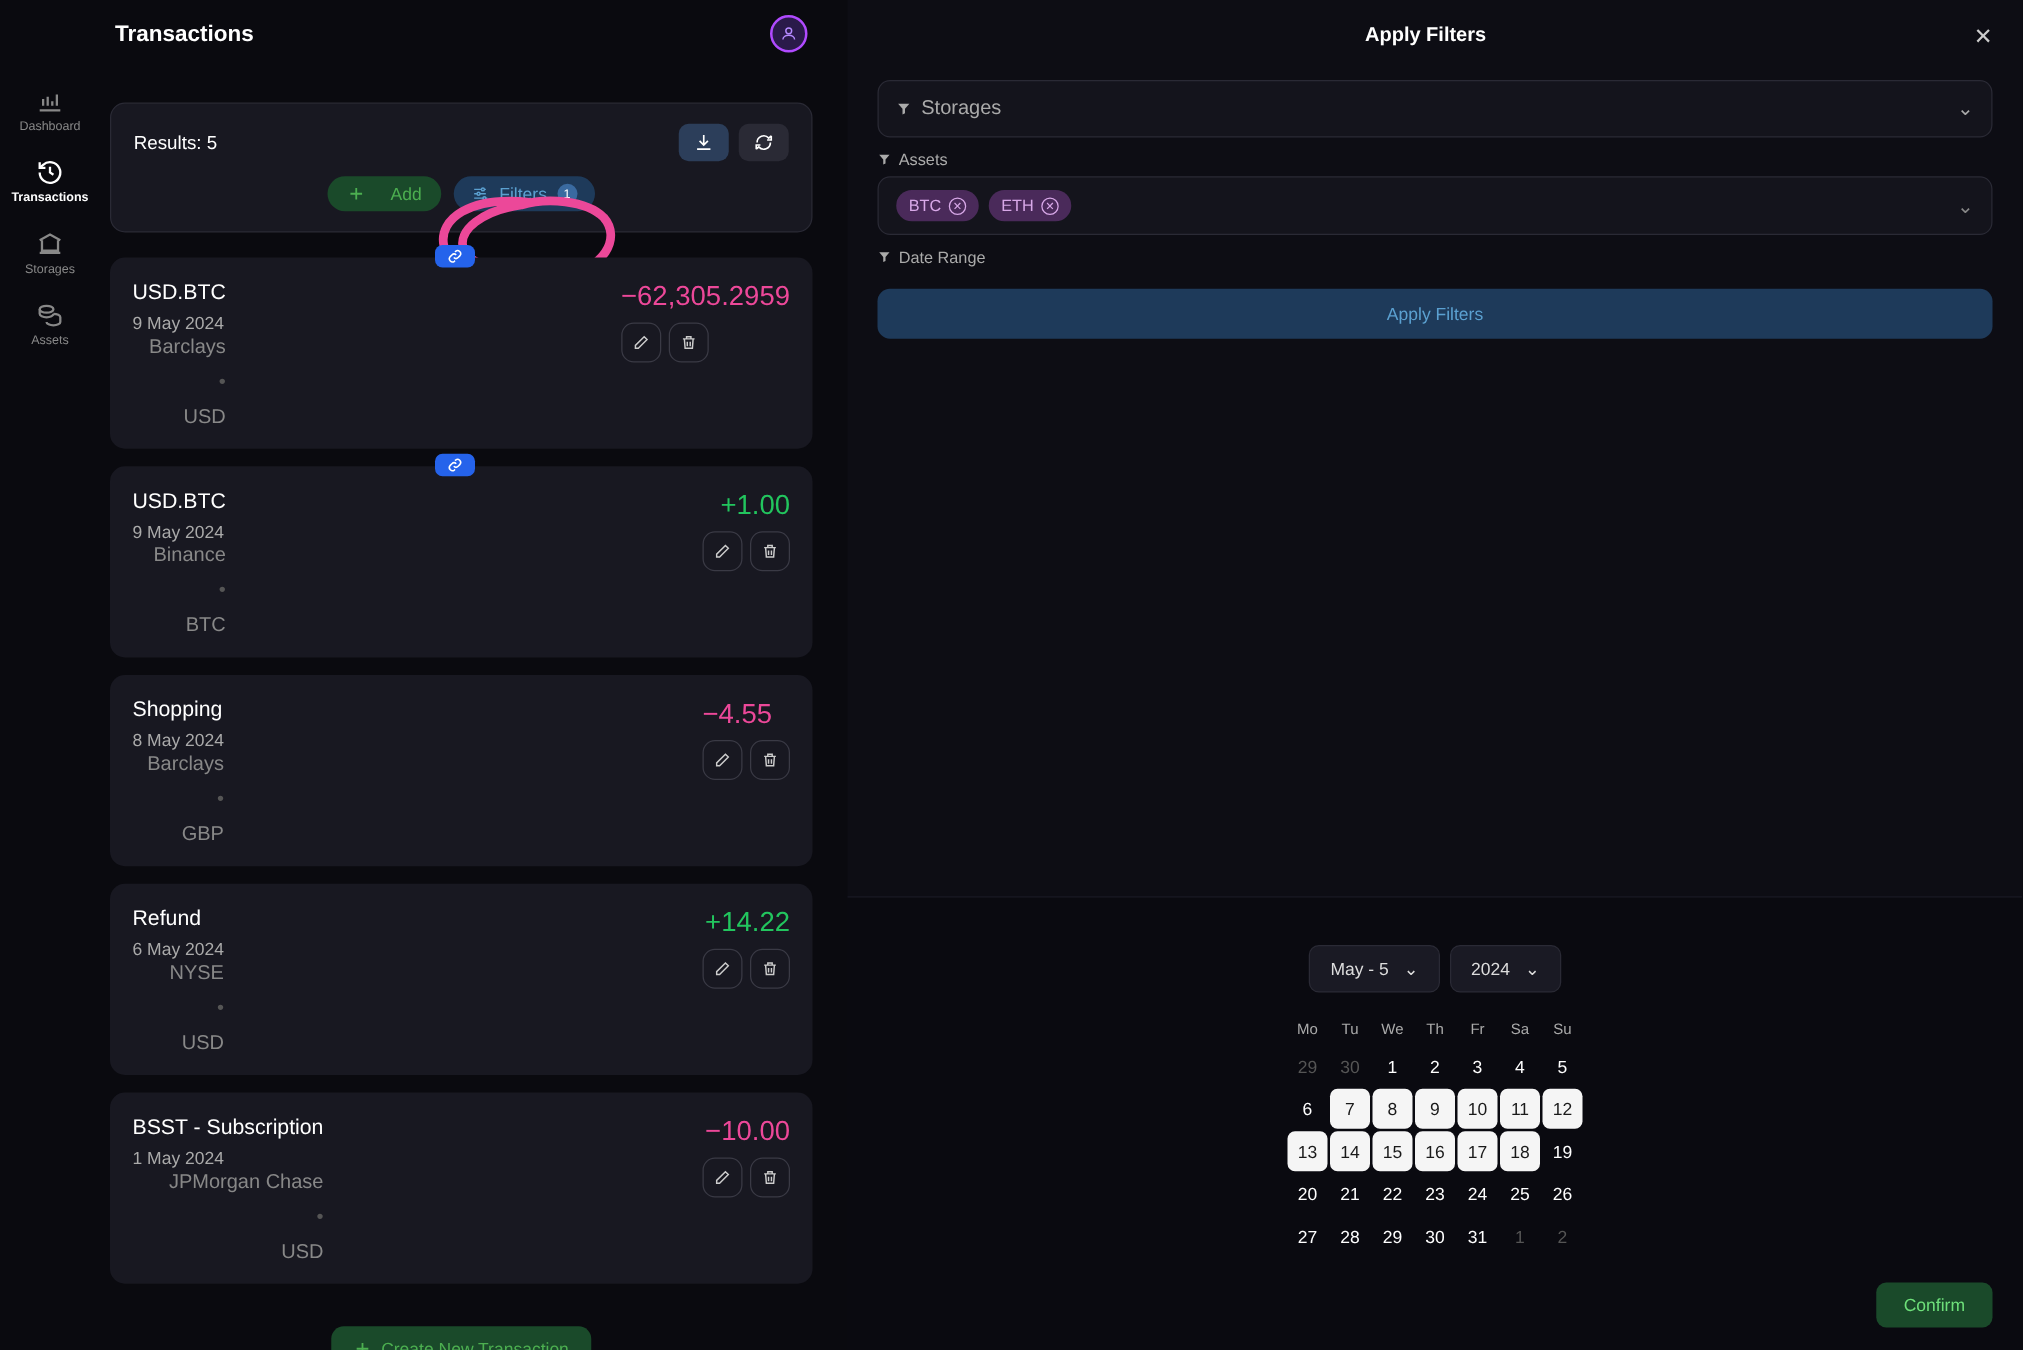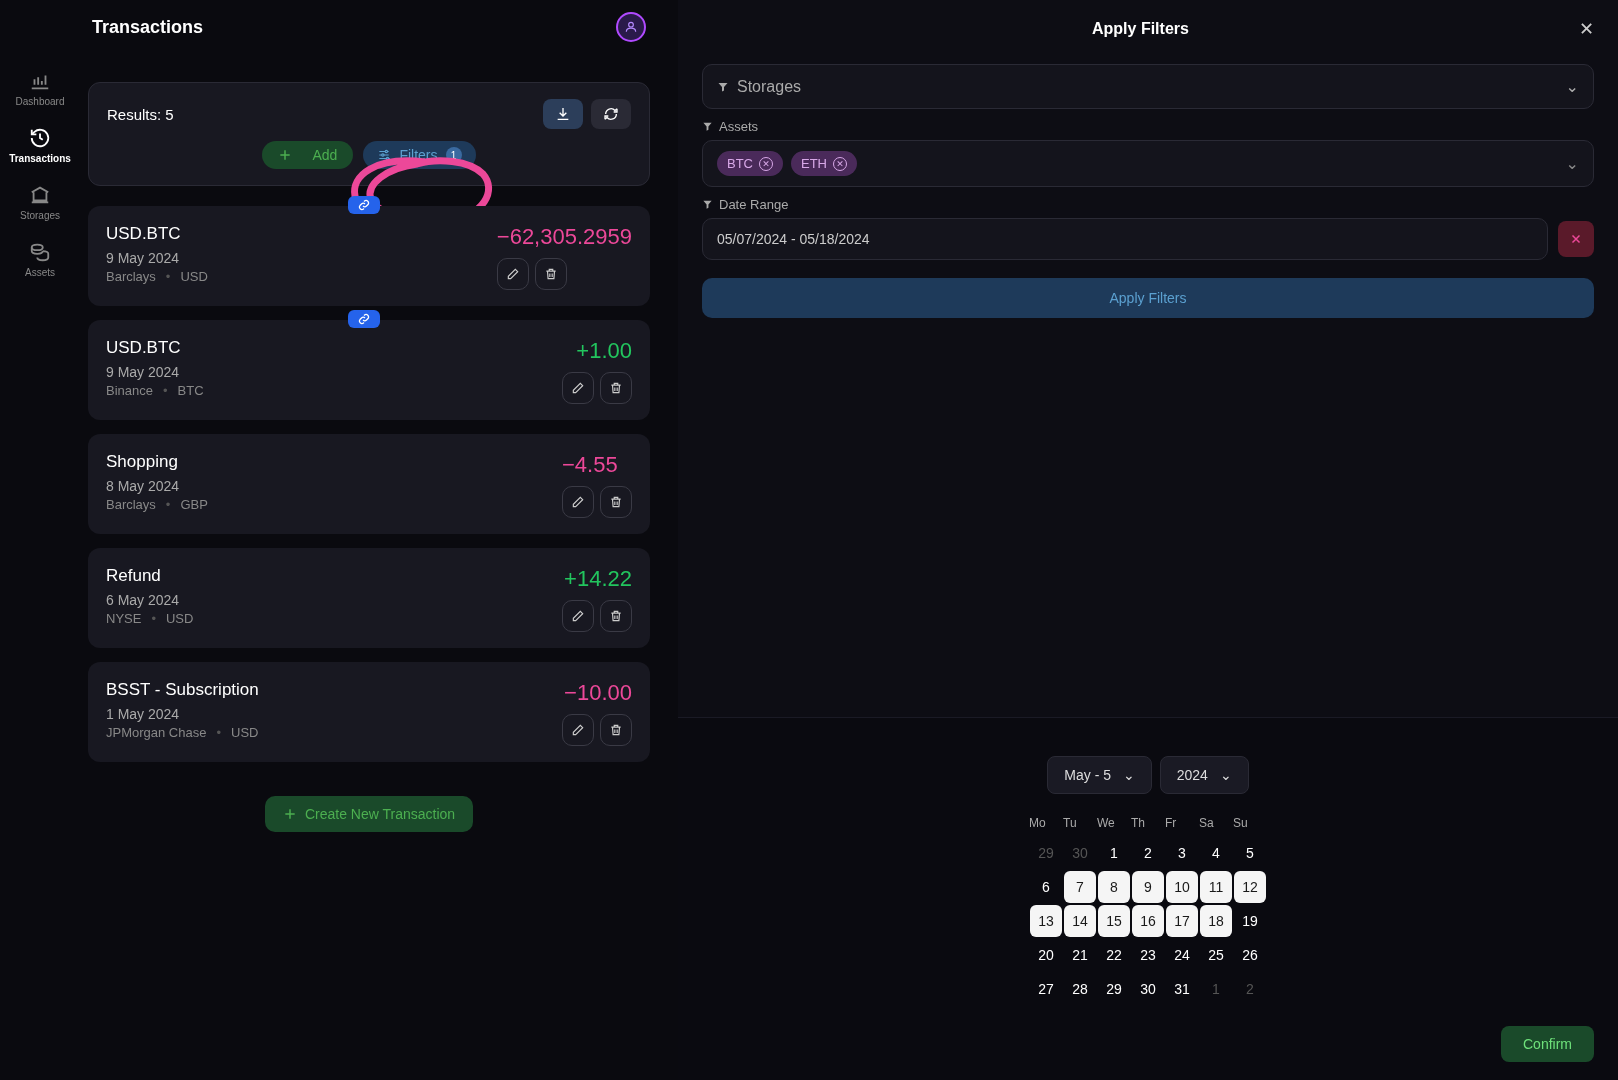--- a/index.html
+++ b/index.html
@@ -123,21 +123,21 @@
   display: flex;
   align-items: center;
   color: #fff;
 }
 .tx-row { display: flex; justify-content: space-between; align-items: flex-start; }
 .tx-title { font-size: 17px; color: #fff; margin-bottom: 6px;}
 .tx-amount { font-size: 22px; font-weight: 500; }
 .tx-amount.neg { color: #ec4899; }
 .tx-amount.pos { color: #22c55e; }
 .tx-date { font-size: 14px; color: #aaa; margin-bottom: 3px; }
-.tx-meta { font-size: 13px; color: #888; display: flex; align-items: flex-end; gap: 10px; }
+.tx-meta { font-size: 16px; color: #888; display: flex; align-items: flex-end; gap: 10px; flex-direction: column; }
 .dot { color: #555; }
 .tx-actions { display: flex; gap: 6px; margin-top: 8px; }
 .round-icon-btn {
   width: 32px; height: 32px;
   border: 1px solid #3a3a45;
   border-radius: 10px;
   display: flex; align-items: center; justify-content: center;
   cursor: pointer;
   color: #ccc;
 }
@@ -261,21 +261,21 @@
   display: flex; align-items: center; gap: 12px;
   cursor: pointer;
   font-size: 14px;
 }
 .cal-grid {
   display: grid;
   grid-template-columns: repeat(7, 34px);
   gap: 0;
   justify-content: center;
 }
-.cal-head { color: #aaa; font-size: 12px; padding: 6px 0; }
+.cal-head { color: #aaa; font-size: 12px; text-align: center; padding: 6px 0; }
 .cal-day {
   text-align: center;
   padding: 8px 0;
   font-size: 14px;
   color: #fff;
   cursor: pointer;
   border-radius: 6px;
   margin: 1px;
 }
 .cal-day.muted { color: #555; }
@@ -569,28 +569,20 @@
           </div>
         </div>
       <span class="chev">⌄</span>
     </div>
 
     <div class="filter-label">
       <svg width="11" height="11" viewBox="0 0 24 24" fill="currentColor">
           <path d="M3 4h18l-7 8v7l-4 2v-9z"></path>
         </svg>
       <span>Date Range</span>
-    </div>
-    <div class="date-row">
-      <div class="date-input">05/07/2024 - 05/18/2024</div>
-      <div class="clear-date">
-        <svg width="14" height="14" viewBox="0 0 24 24" fill="none" stroke="currentColor" stroke-width="2.5">
-            <path d="M6 6l12 12M18 6L6 18"></path>
-          </svg>
-      </div>
     </div>
 
     <div class="apply-btn">Apply Filters</div>
   </div>
 
   <div class="calendar-panel">
     <div class="cal-selects">
       <div class="cal-select">
         <span>May - 5</span>
         <span>⌄</span>

